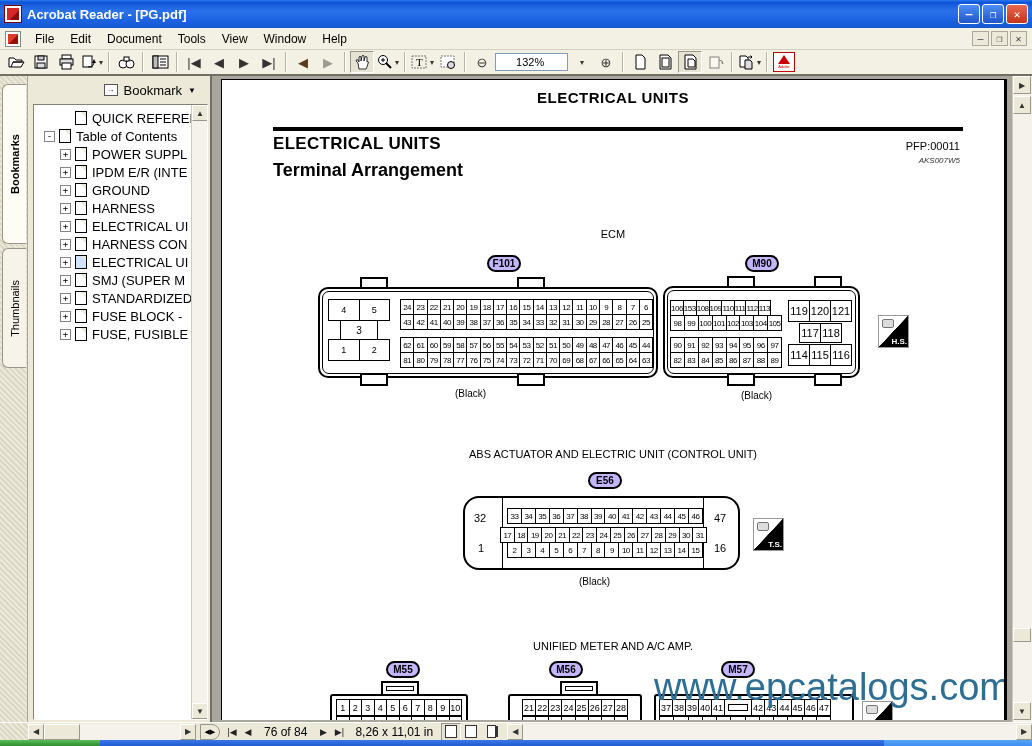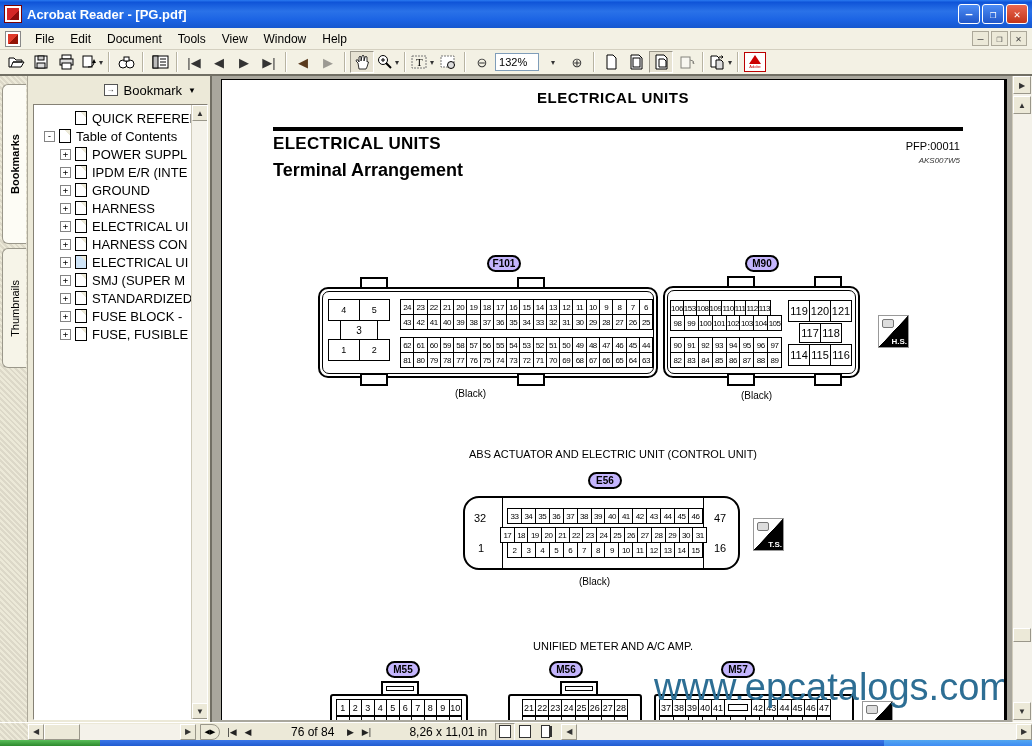--- a/index.html
+++ b/index.html
@@ -35,22 +35,22 @@
     font-size:10px; display:flex;align-items:center;justify-content:center; font-family:"DejaVu Sans Mono",monospace;}
   
   .toolbar{ height:26px; background:#f3f1e4; border-bottom:2px solid #716f64;
     display:flex; align-items:center; padding:0 4px; gap:1px;}
   .tool{ min-width:24px; height:22px; display:flex; align-items:center; justify-content:center;
     border:1px solid transparent; color:#333; position:relative; background:transparent;}
   .tool.pressed{ border-color:#9a978a #fff #fff #9a978a; background:#e7e3d3;}
   .tool.disabled{ opacity:.45;}
   .tsep{ width:2px; height:20px; margin:0 3px; border-left:1px solid #b8b4a2; border-right:1px solid #fff;}
   .drop{ font-size:8px; color:#333; margin-left:2px;}
-  .zoombox{ width:44px; height:18px; border:1px solid #7f9db9; background:#fff; font-size:11px;
-    padding:1px 3px; font-family:"Liberation Sans",sans-serif;}
+  .zoombox{ width:73px; height:18px; border:1px solid #7f9db9; background:#fff; font-size:11px;
+    padding:1px 20px; font-family:"Liberation Sans",sans-serif;}
   .glyph{ font-size:13px; line-height:1;}
   svg.ic{ width:17px; height:16px; display:block;}
   .adobe{ width:22px;height:20px;background:#fff;border:1px solid #b00;display:flex;flex-direction:column;align-items:center;justify-content:center;}
   .adobe .a{ width:0;height:0;border-left:6px solid transparent;border-right:6px solid transparent;border-bottom:9px solid #c00;}
   .adobe .t{ font-size:4px;color:#c00;}
   
   .main{ position:absolute; top:76px; left:0; right:0; bottom:24px; display:flex;}
   
   .sidebar{ width:212px; position:relative; background:#ece9d8; border-right:2px solid #716f64;}
   .tabstrip{ position:absolute; left:0; top:0; bottom:0; width:28px;
@@ -123,21 +123,21 @@
   .statusrow{ position:absolute; left:0; right:0; bottom:6px; height:18px; background:#ece9d8;
     display:flex; align-items:center; border-top:1px solid #fff;}
   .corner{ width:28px; height:18px; background:repeating-linear-gradient(45deg,#dcd8c8 0 2px,#ece9d8 2px 4px); flex:none;}
   .hsb{ height:16px; background:#f4f2ea; display:flex; align-items:center; flex:none;}
   .hsb .track{ flex:1; height:16px;}
   .hsb .thumb{ width:36px; height:16px; background:#ece9d8; border:1px solid; border-color:#fff #9a978a #9a978a #fff;}
   .splitbtn{ width:20px; height:16px; border:1px solid #9a978a; border-radius:0 8px 8px 0; background:#ece9d8;
     font-size:7px; display:flex; align-items:center; justify-content:center; margin:0 4px; flex:none;}
   .statbtn{ width:16px; height:16px; display:flex; align-items:center; justify-content:center;
     font-size:9px; color:#222; flex:none; background:transparent; border:none;}
-  .stattext{ padding:0 8px; font-size:12px; white-space:nowrap; flex:none;margin-left:27px;}
+  .stattext{ padding:0 8px; font-size:12px; white-space:nowrap; flex:none;}
   .layic{ width:12px; height:13px; border:1px solid #333; background:#fff; flex:none;}
   .layic.cont{ border-bottom-style:double;}
   .layic.face{ box-shadow:3px 0 0 -1px #333; width:9px;}
   .laybtn{ width:20px; height:18px; display:flex; align-items:center; justify-content:center; flex:none; border:1px solid transparent;}
   .laybtn.pressed{ border-color:#9a978a #fff #fff #9a978a; background:#e7e3d3;}
   
   .taskstrip{ position:absolute; left:0; right:0; bottom:0; height:6px; display:flex;}
   .taskstrip .g{ width:100px; background:linear-gradient(to bottom,#5bbf5b,#2d8a2d);}
   .taskstrip .b{ flex:1; background:linear-gradient(to bottom,#3b77e8,#215bd0);}
   .taskstrip .lb{ width:148px; background:linear-gradient(to bottom,#53a7f0,#3f8cf3);}
@@ -418,20 +418,21 @@
   <div class="docpane">
     <div class="page">
 
       <div class="h-center" style="top:9px">ELECTRICAL UNITS</div>
       <div class="rule" style="top:47px"></div>
       <div class="sect" style="top:54px">ELECTRICAL UNITS</div>
       <div class="pfp" style="top:60px">PFP:00011</div>
       <div class="subsect" style="top:80px">Terminal Arrangement</div>
       <div class="dcode" style="top:76px">AKS007W5</div>
 
+      <div class="lbl center" style="top:148px">ECM</div>
 
       <div class="oval" style="left:265px;top:175px">F101</div>
       <div class="ctab" style="left:138px;top:197px"></div>
       <div class="ctab" style="left:295px;top:197px"></div>
       <div class="conn" style="left:96px;top:207px;width:340px;height:91px">
           <span class="inner"></span>
         </div>
       <div class="ctab" style="left:138px;top:293px"></div>
       <div class="ctab" style="left:295px;top:293px"></div>
       <div class="pinrow" style="left:106px;top:219px;width:62px;height:22px">

